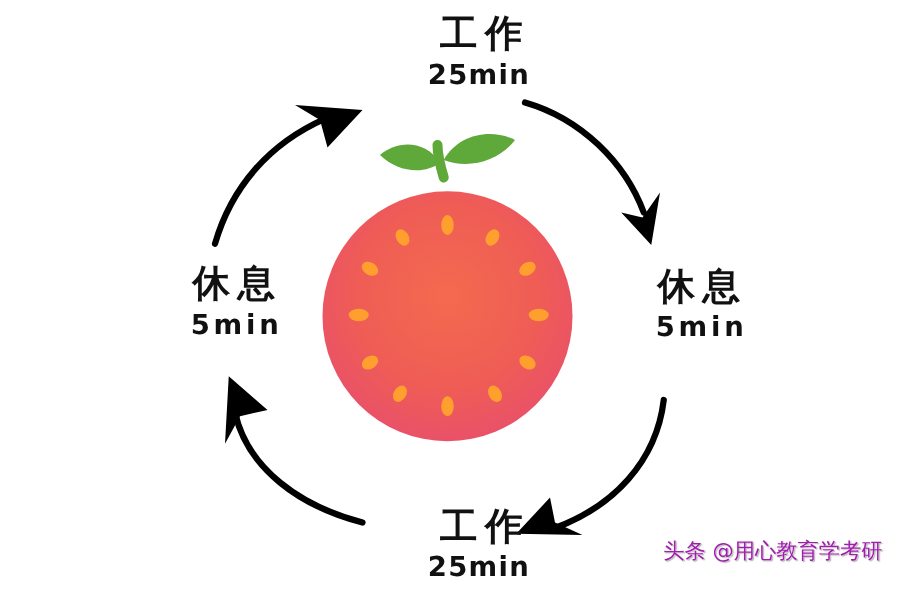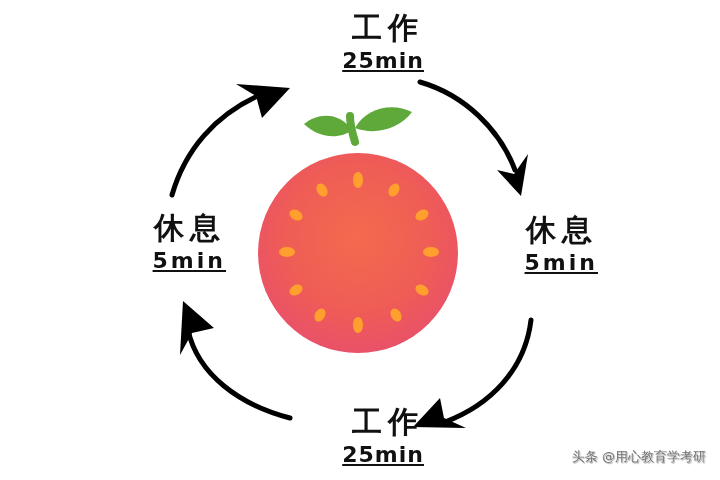--- a/index.html
+++ b/index.html
@@ -19,29 +19,28 @@
     display: block;
     font-size: 30px;
     letter-spacing: 6px;
     line-height: 36px;
   }
   .label .dur {
     display: block;
     font-size: 22px;
     line-height: 30px;
     letter-spacing: 1px;
-    text-decoration: underline;
   }
   .label.rest .dur { letter-spacing: 3px; }
   #diagram { position: absolute; left: 0; top: 0; }
   .watermark {
     position: absolute;
-    right: 14px; bottom: 14px;
-    font-size: 13px;
-    color: #737373;
+    right: 14px; bottom: 28px;
+    font-size: 17px;
+    color: #a21caf;
     text-shadow: 0 0 2px #fff, 1px 1px 1px #999;
   }
 </style>
 </head>
 <body>
 
 <svg id="diagram" width="720" height="480" viewBox="0 0 720 480">
   <defs>
     <radialGradient id="tomatoGrad" cx="50%" cy="42%" r="60%">
       <stop offset="0%" stop-color="#f46a4e"></stop>

